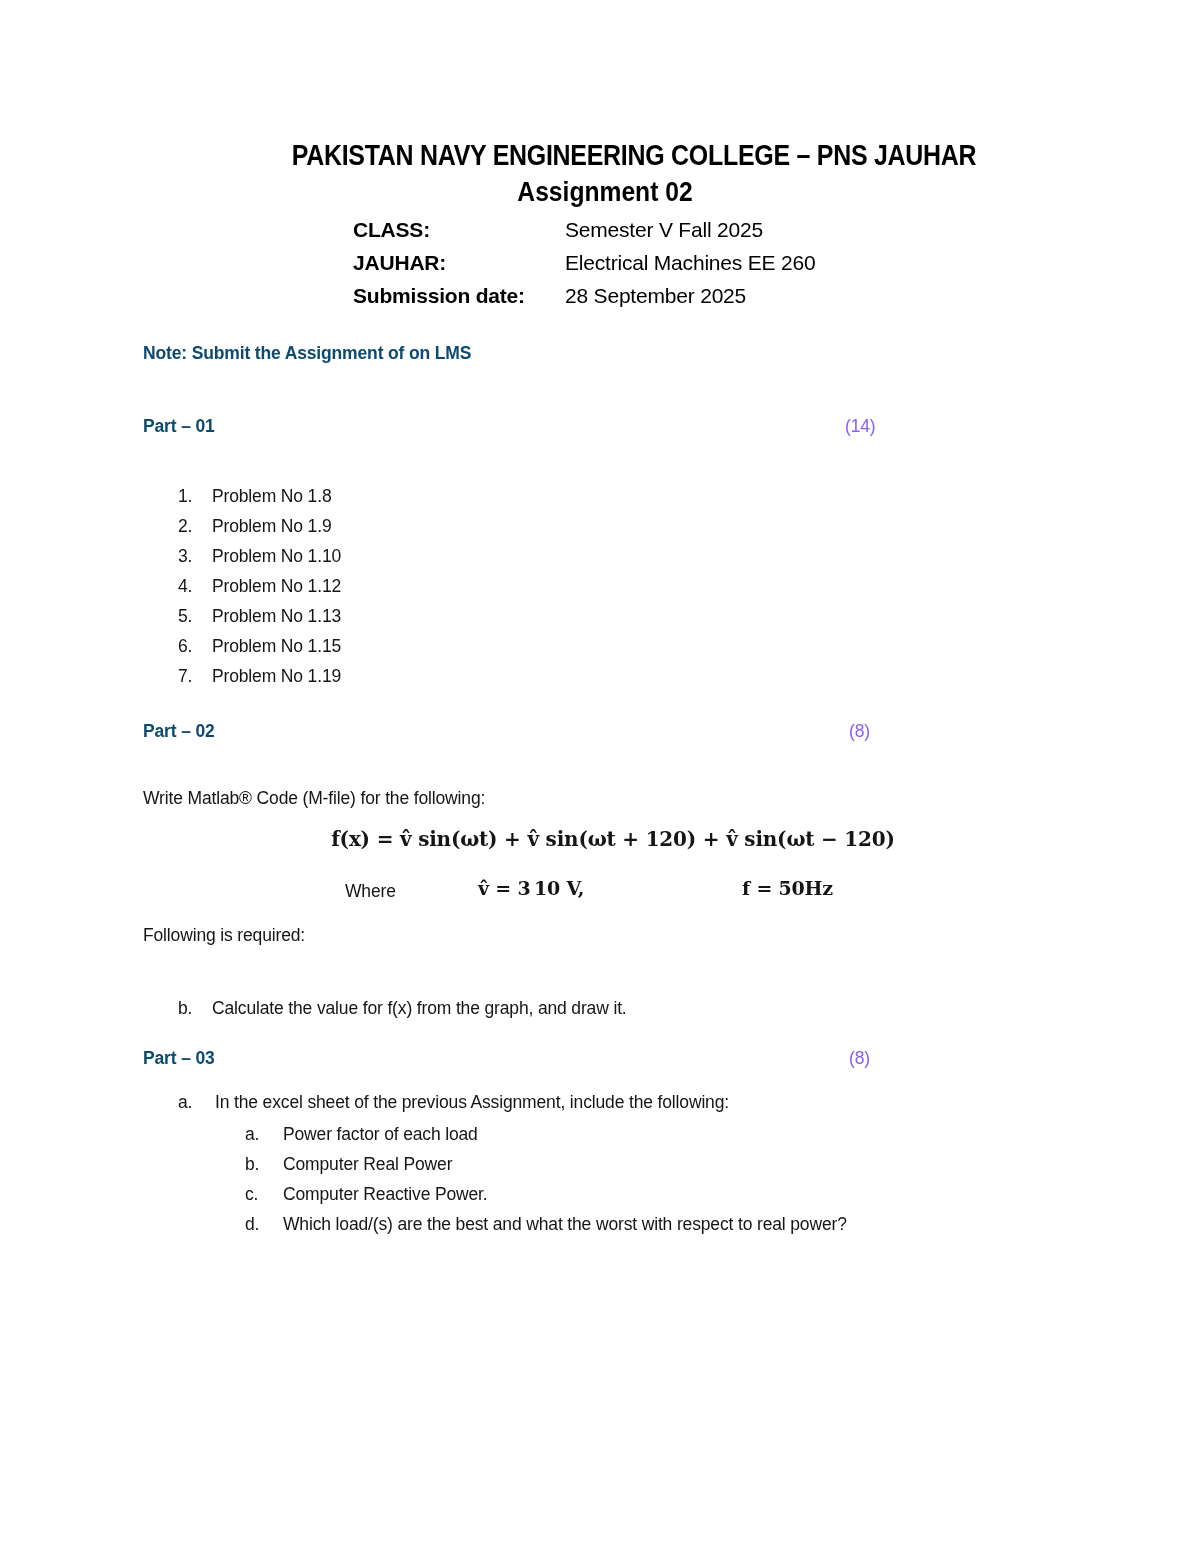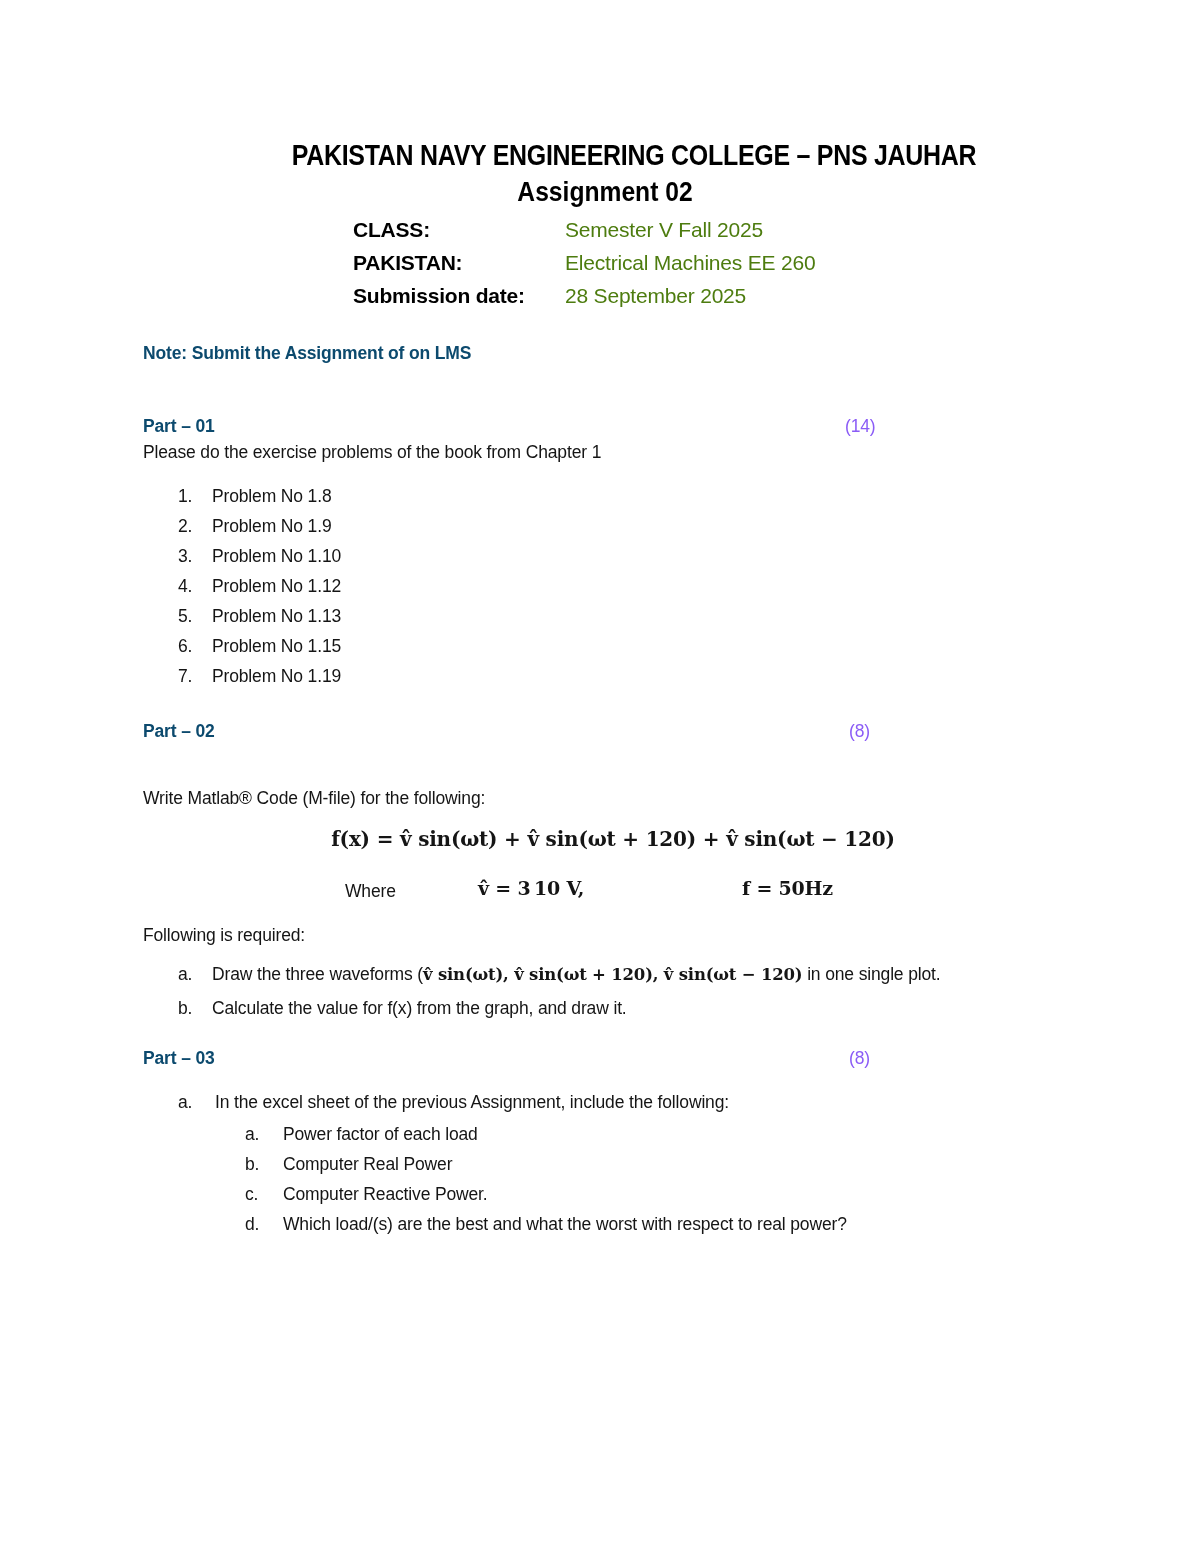--- a/index.html
+++ b/index.html
@@ -27,21 +27,21 @@
   }
   .subtitle {
     top: 176px; left: 0; width: 1200px;
     text-align: center;
     font-weight: bold; font-size: 28px; line-height: 31px;
     transform: translateX(5px) scaleX(0.88);
     color: #000;
   }
   .info-row { left: 353px; font-size: 21px; line-height: 27px; }
   .info-label { display: inline-block; width: 212px; font-weight: bold; color: #000; letter-spacing: -0.2px; }
-  .info-value { color: #4d7c0f; letter-spacing: -0.2px; }
+  .info-value { color: #000000; letter-spacing: -0.2px; }
 
   
   .body-line { font-size: 17.5px; line-height: 24px; letter-spacing: -0.15px; }
   .bold { font-weight: bold; color: #0c4a6e; }
   .marker { display: inline-block; width: 34px; }
   .marker-wide { display: inline-block; width: 37px; }
   .sub-marker { display: inline-block; width: 38px; }
 
   .marks { font-weight: normal; color: #8b5cf6; }
 
@@ -72,31 +72,30 @@
 
 <div class="page">
 
   <div class="abs title">PAKISTAN NAVY ENGINEERING COLLEGE – PNS JAUHAR</div>
   <div class="abs subtitle">Assignment 02</div>
 
   <div class="abs info-row" style="top:216px">
     <span class="info-label">CLASS:</span><span class="info-value">Semester V Fall 2025</span>
   </div>
   <div class="abs info-row" style="top:249px">
-    <span class="info-label">PAKISTAN:</span><span class="info-value">Electrical Machines EE 260</span>
+    <span class="info-label">JAUHAR:</span><span class="info-value">Electrical Machines EE 260</span>
   </div>
   <div class="abs info-row" style="top:282px">
     <span class="info-label">Submission date:</span><span class="info-value">28 September 2025</span>
   </div>
 
   <div class="abs body-line bold" style="top:341px;left:143px">Note: Submit the Assignment of on LMS</div>
 
   <div class="abs body-line bold" style="top:414px;left:143px">Part – 01</div>
   <div class="abs body-line marks" style="top:414px;left:845px">(14)</div>
-  <div class="abs body-line" style="top:440px;left:143px">Please do the exercise problems of the book from Chapter 1</div>
 
   <div class="abs body-line" style="top:484px;left:178px">
     <span class="marker">1.</span><span>Problem No 1.8</span>
   </div>
   <div class="abs body-line" style="top:514px;left:178px">
     <span class="marker">2.</span><span>Problem No 1.9</span>
   </div>
   <div class="abs body-line" style="top:544px;left:178px">
     <span class="marker">3.</span><span>Problem No 1.10</span>
   </div>
@@ -118,23 +117,20 @@
   <div class="abs body-line" style="top:786px;left:143px">Write Matlab® Code (M-file) for the following:</div>
 
   <div class="abs formula math">f(x) = v̂ sin(ωt) + v̂ sin(ωt + 120) + v̂ sin(ωt − 120)</div>
 
   <div class="abs body-line" style="top:879px;left:345px">Where</div>
   <div class="abs math where-math" style="top:877px;left:478px">v̂ = 3 10 V,</div>
   <div class="abs math where-math" style="top:877px;left:742px">f = 50Hz</div>
 
   <div class="abs body-line" style="top:923px;left:143px">Following is required:</div>
 
-  <div class="abs body-line" style="top:962px;left:178px">
-    <span class="marker">a.</span><span>Draw the three waveforms (</span><span class="math inline-math">v̂ sin(ωt), v̂ sin(ωt + 120), v̂ sin(ωt − 120)</span><span> in one single plot.</span>
-  </div>
   <div class="abs body-line" style="top:996px;left:178px">
     <span class="marker">b.</span><span>Calculate the value for f(x) from the graph, and draw it.</span>
   </div>
 
   <div class="abs body-line bold" style="top:1046px;left:143px">Part – 03</div>
   <div class="abs body-line marks" style="top:1046px;left:849px">(8)</div>
 
   <div class="abs body-line" style="top:1090px;left:178px">
     <span class="marker-wide">a.</span><span>In the excel sheet of the previous Assignment, include the following:</span>
   </div>

